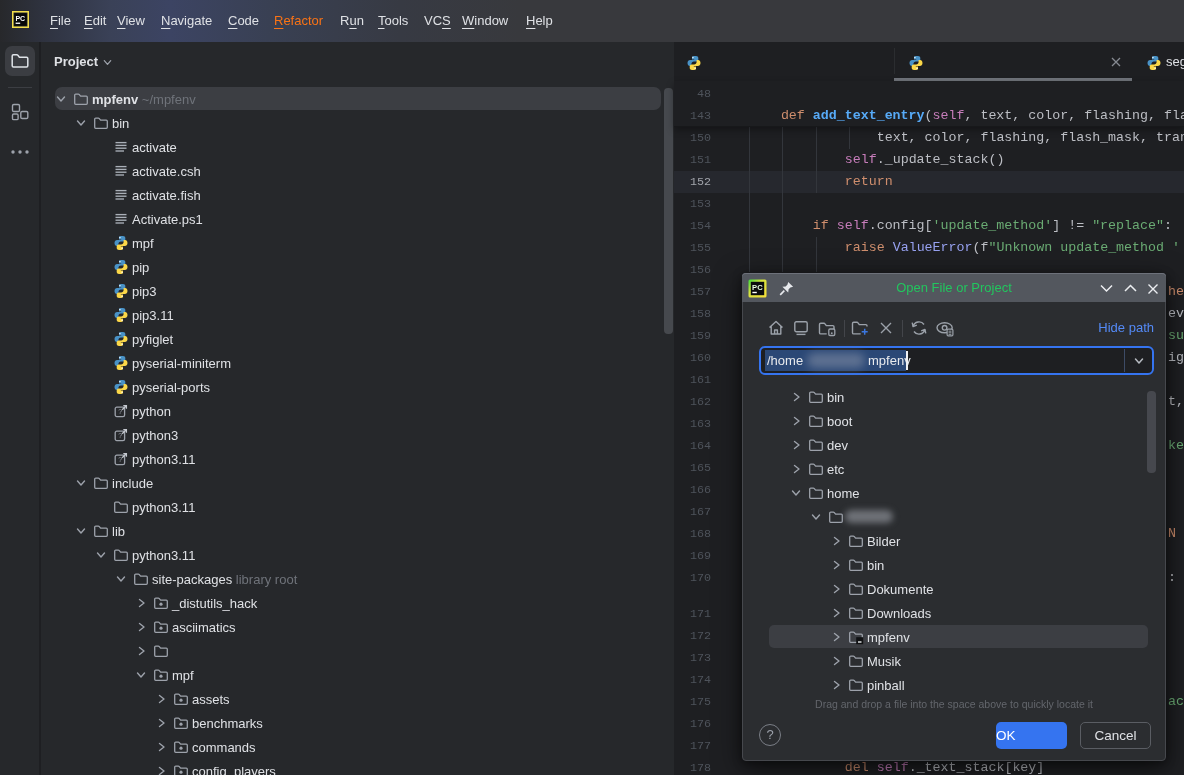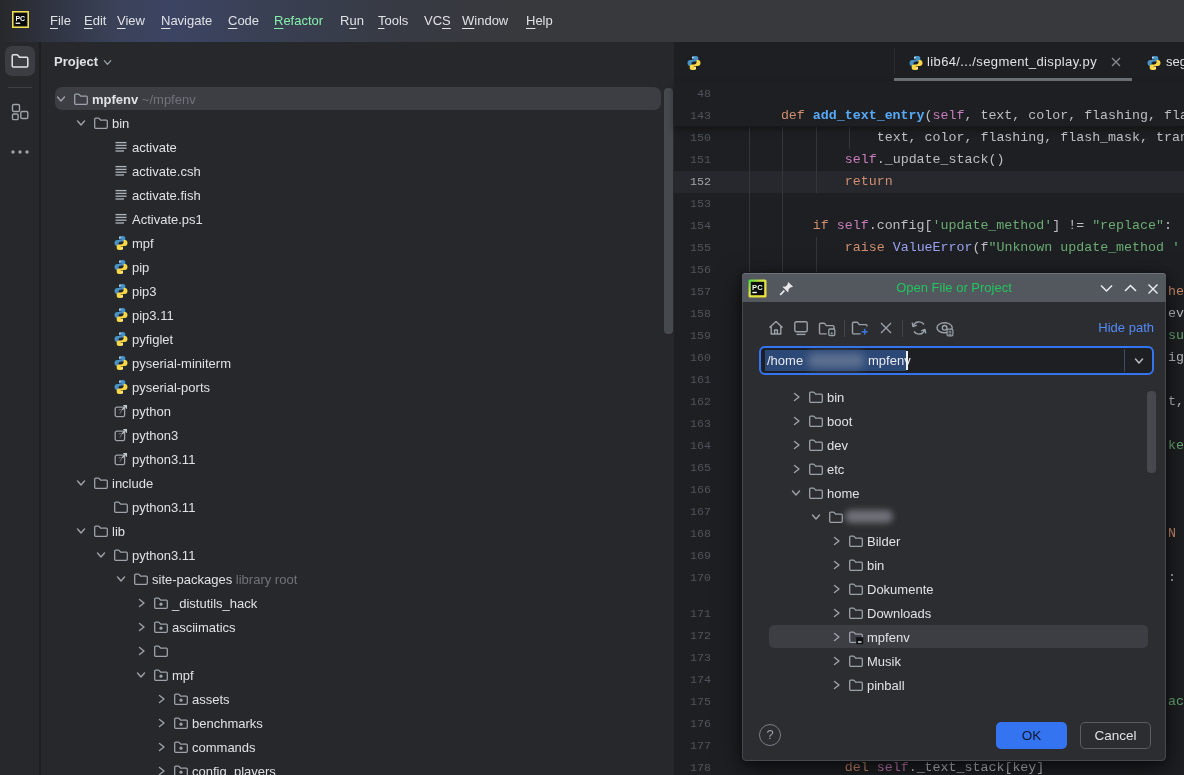--- a/index.html
+++ b/index.html
@@ -21,21 +21,21 @@
         <rect x="2.2" y="2.2" width="12.6" height="12.6" fill="#070808"></rect>
         <text x="3.4" y="9.9" font-family="Liberation Sans" font-weight="bold" font-size="7" fill="#ffffff">PC</text>
         <rect x="3.6" y="11.6" width="4.6" height="1.3" fill="#ffffff"></rect>
       </svg>
     </div>
     <div class="abs" style="left:50px;top:0;height:30px;line-height:42px;font-size:13px;color:#dfe1e5"><span class="u">F</span>ile</div>
     <div class="abs" style="left:84px;top:0;height:42px;line-height:42px;font-size:13px;color:#dfe1e5"><span class="u">E</span>dit</div>
     <div class="abs" style="left:117px;top:0;height:42px;line-height:42px;font-size:13px;color:#dfe1e5"><span class="u">V</span>iew</div>
     <div class="abs" style="left:161px;top:0;height:42px;line-height:42px;font-size:13px;color:#dfe1e5"><span class="u">N</span>avigate</div>
     <div class="abs" style="left:228px;top:0;height:42px;line-height:42px;font-size:13px;color:#dfe1e5"><span class="u">C</span>ode</div>
-    <div class="abs" style="left:274px;top:0;height:42px;line-height:42px;font-size:13px;color:#86efac"><span class="u">R</span>efactor</div>
+    <div class="abs" style="left:274px;top:0;height:42px;line-height:42px;font-size:13px;color:#f97316"><span class="u">R</span>efactor</div>
     <div class="abs" style="left:340px;top:0;height:42px;line-height:42px;font-size:13px;color:#dfe1e5">R<span class="u">u</span>n</div>
     <div class="abs" style="left:378px;top:0;height:42px;line-height:42px;font-size:13px;color:#dfe1e5"><span class="u">T</span>ools</div>
     <div class="abs" style="left:424px;top:0;height:42px;line-height:42px;font-size:13px;color:#dfe1e5">VC<span class="u">S</span></div>
     <div class="abs" style="left:462px;top:0;height:42px;line-height:42px;font-size:13px;color:#dfe1e5"><span class="u">W</span>indow</div>
     <div class="abs" style="left:526px;top:0;height:42px;line-height:42px;font-size:13px;color:#dfe1e5"><span class="u">H</span>elp</div>
     <div class="abs" style="left:0;top:42px;width:40px;height:733px;background:#26282b;border-right:1px solid #1e1f22"></div>
     <div class="abs" style="left:5px;top:46px;width:30px;height:30px;background:#3b3d42;border-radius:7px"></div>
     <div class="abs" style="left:10px;top:51px">
       <svg width="20" height="20" viewBox="0 0 20 20">
         <path d="M2.2 6.2 v8.6 q0 1.2 1.2 1.2 h13.2 q1.2 0 1.2-1.2 V7.4 q0-1.2-1.2-1.2 H9.4 L7.9 4.3 q-.45-.6-1.2-.6 H3.4 q-1.2 0-1.2 1.2 z" fill="none" stroke="#dfe3e8" stroke-width="1.5" stroke-linejoin="round"></path>
@@ -365,21 +365,20 @@
     </div>
     <div class="abs" style="left:894px;top:48px;width:1px;height:26px;background:#2b2d30"></div>
     <div class="abs" style="left:908px;top:55px">
       <svg width="16" height="16" viewBox="0 0 16 16">
         <path d="M7.95 1 C5.8 1 6 2 6 2.9 V4.5 H8.2 V5.1 H4.1 C2.7 5.1 1.5 6.1 1.5 8 C1.5 10 2.6 11 3.9 11 H5.4 V9 C5.4 7.6 6.5 6.6 7.9 6.6 H10.3 C11.4 6.6 12.3 5.7 12.3 4.6 V2.9 C12.3 1.7 11.2 1 10.1 1 Z" fill="#4992c6"></path>
         <circle cx="6.9" cy="2.6" r=".8" fill="#eaf4fb"></circle>
         <path d="M8.05 15 C10.2 15 10 14 10 13.1 V11.5 H7.8 V10.9 H11.9 C13.3 10.9 14.5 9.9 14.5 8 C14.5 6 13.4 5 12.1 5 H10.6 V7 C10.6 8.4 9.5 9.4 8.1 9.4 H5.7 C4.6 9.4 3.7 10.3 3.7 11.4 V13.1 C3.7 14.3 4.8 15 5.9 15 Z" fill="#fbd748"></path>
         <circle cx="9.1" cy="13.4" r=".8" fill="#fdf6dd"></circle>
       </svg>
     </div>
-    <div class="abs" style="left:927px;top:42px;height:39px;line-height:39px;font-size:13px;letter-spacing:0.38px;color:#dfe1e5">lib64/.../segment_display.py</div>
     <div class="abs" style="left:1108px;top:54px">
       <svg width="16" height="16" viewBox="0 0 16 16">
         <path d="M4 4 L12 12 M12 4 L4 12" stroke="#868a91" stroke-width="1.3"></path>
       </svg>
     </div>
     <div class="abs" style="left:894px;top:78px;width:238px;height:3px;background:#6f737a"></div>
     <div class="abs" style="left:1146px;top:55px">
       <svg width="16" height="16" viewBox="0 0 16 16">
         <path d="M7.95 1 C5.8 1 6 2 6 2.9 V4.5 H8.2 V5.1 H4.1 C2.7 5.1 1.5 6.1 1.5 8 C1.5 10 2.6 11 3.9 11 H5.4 V9 C5.4 7.6 6.5 6.6 7.9 6.6 H10.3 C11.4 6.6 12.3 5.7 12.3 4.6 V2.9 C12.3 1.7 11.2 1 10.1 1 Z" fill="#4992c6"></path>
         <circle cx="6.9" cy="2.6" r=".8" fill="#eaf4fb"></circle>
@@ -680,15 +679,16 @@
       </svg>
     </div>
     <div class="abs" style="left:848px;top:677px">
       <svg width="16" height="16" viewBox="0 0 16 16">
         <path d="M1.7 5.2 v7.1 q0 1 1 1 h10.6 q1 0 1-1 V6.2 q0-1-1-1 H7.6 L6.3 3.6 q-.4-.5-1-.5 H2.7 q-1 0-1 1 z" fill="none" stroke="#9da2ab" stroke-width="1.3" stroke-linejoin="round"></path>
       </svg>
     </div>
     <div class="row" style="left:867px;top:673px">pinball</div>
     <div class="abs" style="left:845px;top:510px;width:48px;height:13px;background:#6e7177;border-radius:7px;filter:blur(3px)"></div>
     <div class="abs" style="left:1147px;top:391px;width:9px;height:82px;background:#4b4e54;border-radius:4px;opacity:.85"></div>
+    <div class="abs" style="left:742px;top:697px;width:424px;height:14px;line-height:14px;text-align:center;font-size:10.5px;color:#63666c">Drag and drop a file into the space above to quickly locate it</div>
     <div class="abs" style="left:759px;top:724px;width:22px;height:22px;border:1.5px solid #7a7e86;border-radius:50%;text-align:center;line-height:20px;font-size:13px;color:#9da2ab">?</div>
-    <div class="abs" style="left:996px;top:722px;width:71px;height:27px;background:#3574f0;border-radius:5px;text-align:center;line-height:27px;font-size:13.5px;color:#0f172a">OK</div>
+    <div class="abs" style="left:996px;top:722px;width:71px;height:27px;background:#3574f0;border-radius:5px;text-align:left;line-height:27px;font-size:13.5px;color:#ffffff">OK</div>
     <div class="abs" style="left:1080px;top:722px;width:71px;height:27px;border:1px solid #5a5d63;border-radius:5px;text-align:center;line-height:25px;font-size:13.5px;color:#dfe1e5">Cancel</div>
   </div>
 </body></html>

